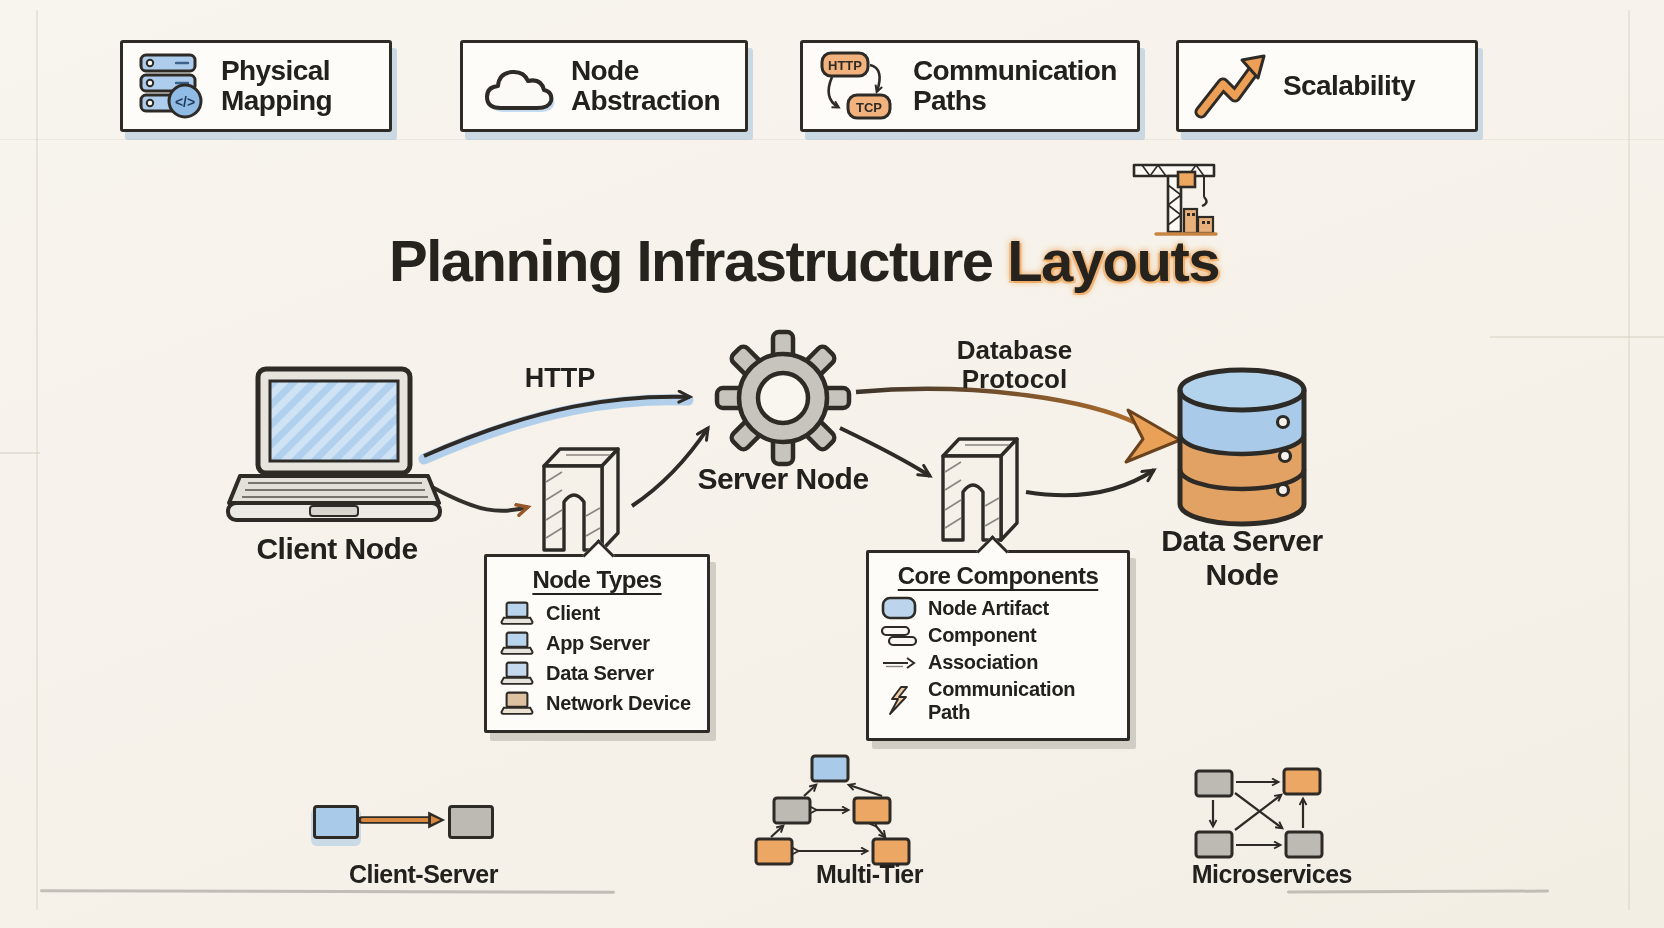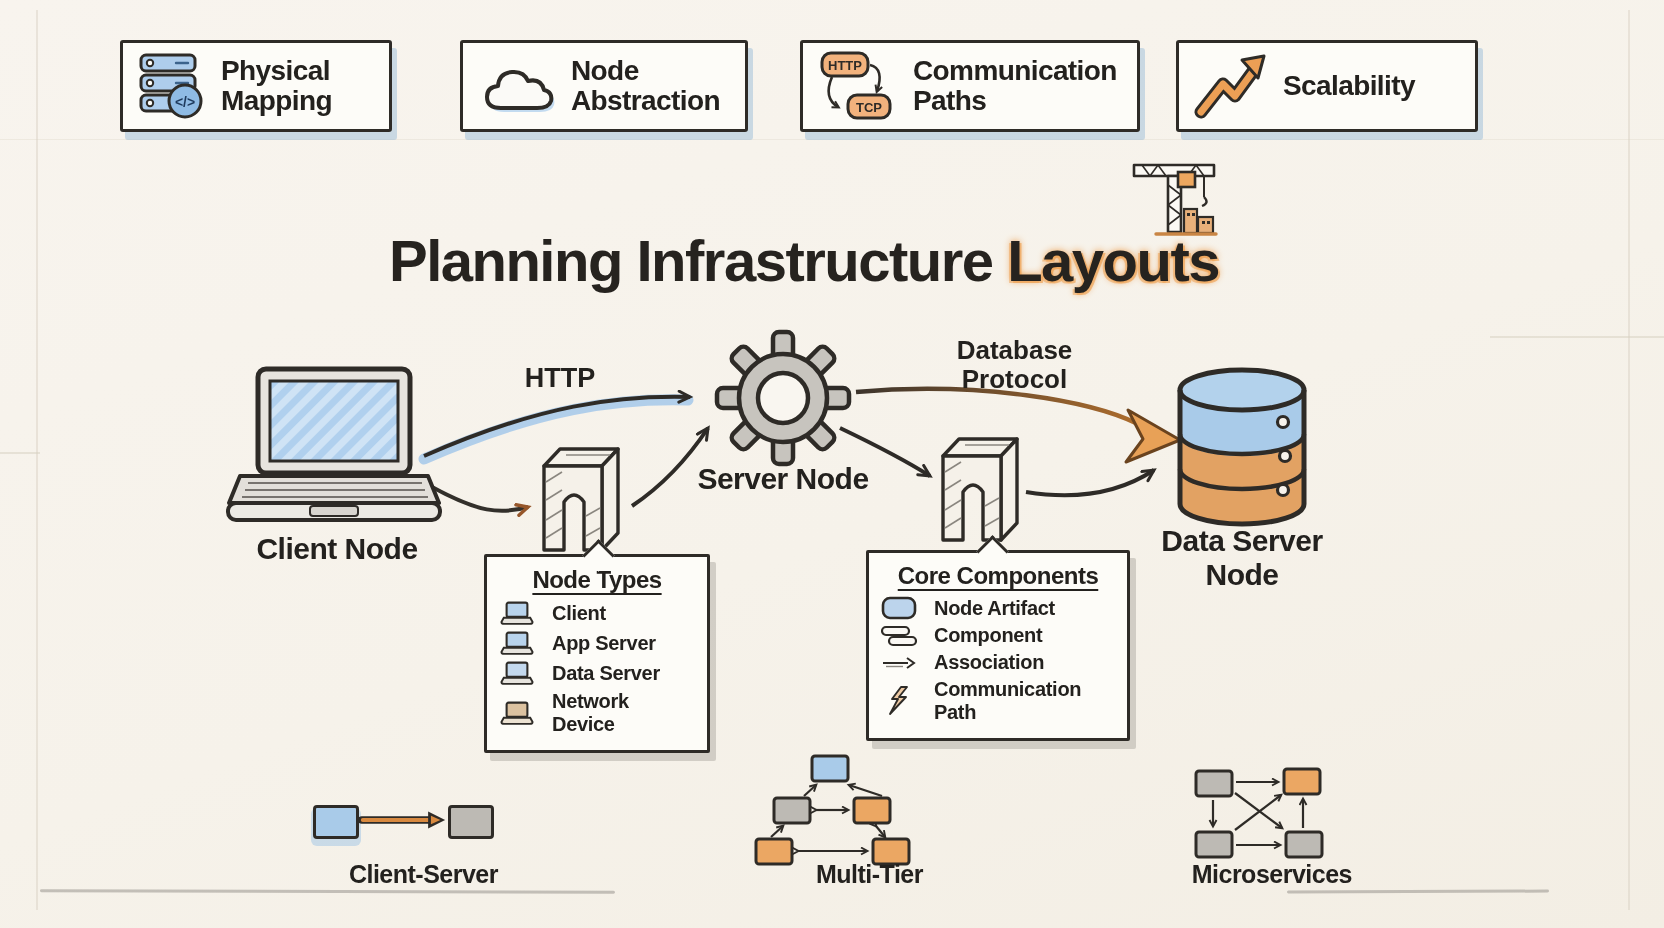--- a/index.html
+++ b/index.html
@@ -24,21 +24,21 @@
               line-height:1.12;color:#23211e;letter-spacing:-.5px;}
   .edge-label{position:absolute;text-align:center;font-weight:bold;font-size:26px;
               line-height:1.12;color:#23211e;}
   
   .callout{position:absolute;background:#fdfcf8;border:3px solid #2e2b27;border-radius:2px;
            box-shadow:6px 8px 0 rgba(105,100,92,.25);padding:9px 12px 10px;}
   .notch{position:absolute;top:-13px;width:20px;height:20px;background:#fdfcf8;
          border-left:3px solid #2e2b27;border-top:3px solid #2e2b27;transform:rotate(45deg);}
   .callout-title{font-weight:bold;font-size:24px;text-align:center;color:#23211e;
                  text-decoration:underline;text-underline-offset:5px;margin-bottom:6px;letter-spacing:-.5px;}
-  .legend-row{display:flex;align-items:center;gap:17px;margin:4px 0;font-weight:bold;
+  .legend-row{display:flex;align-items:center;gap:11px;margin:4px 0;font-weight:bold;
               font-size:20px;color:#23211e;letter-spacing:-.3px;}
   .legend-ic{flex:0 0 auto;display:flex;align-items:center;justify-content:center;width:36px;}
   
   .pattern-label{position:absolute;font-weight:bold;font-size:25px;text-align:right;
                  color:#23211e;letter-spacing:-.5px;}
   .mini-rect{position:absolute;border:3px solid #2e2b27;border-radius:4px;}
   .mini-blue{background:#a9cbe9;box-shadow:0 5px 0 2px rgba(158,196,230,.5);}
   .mini-gray{background:#bdbab4;}
   svg{display:block;}
 </style>

